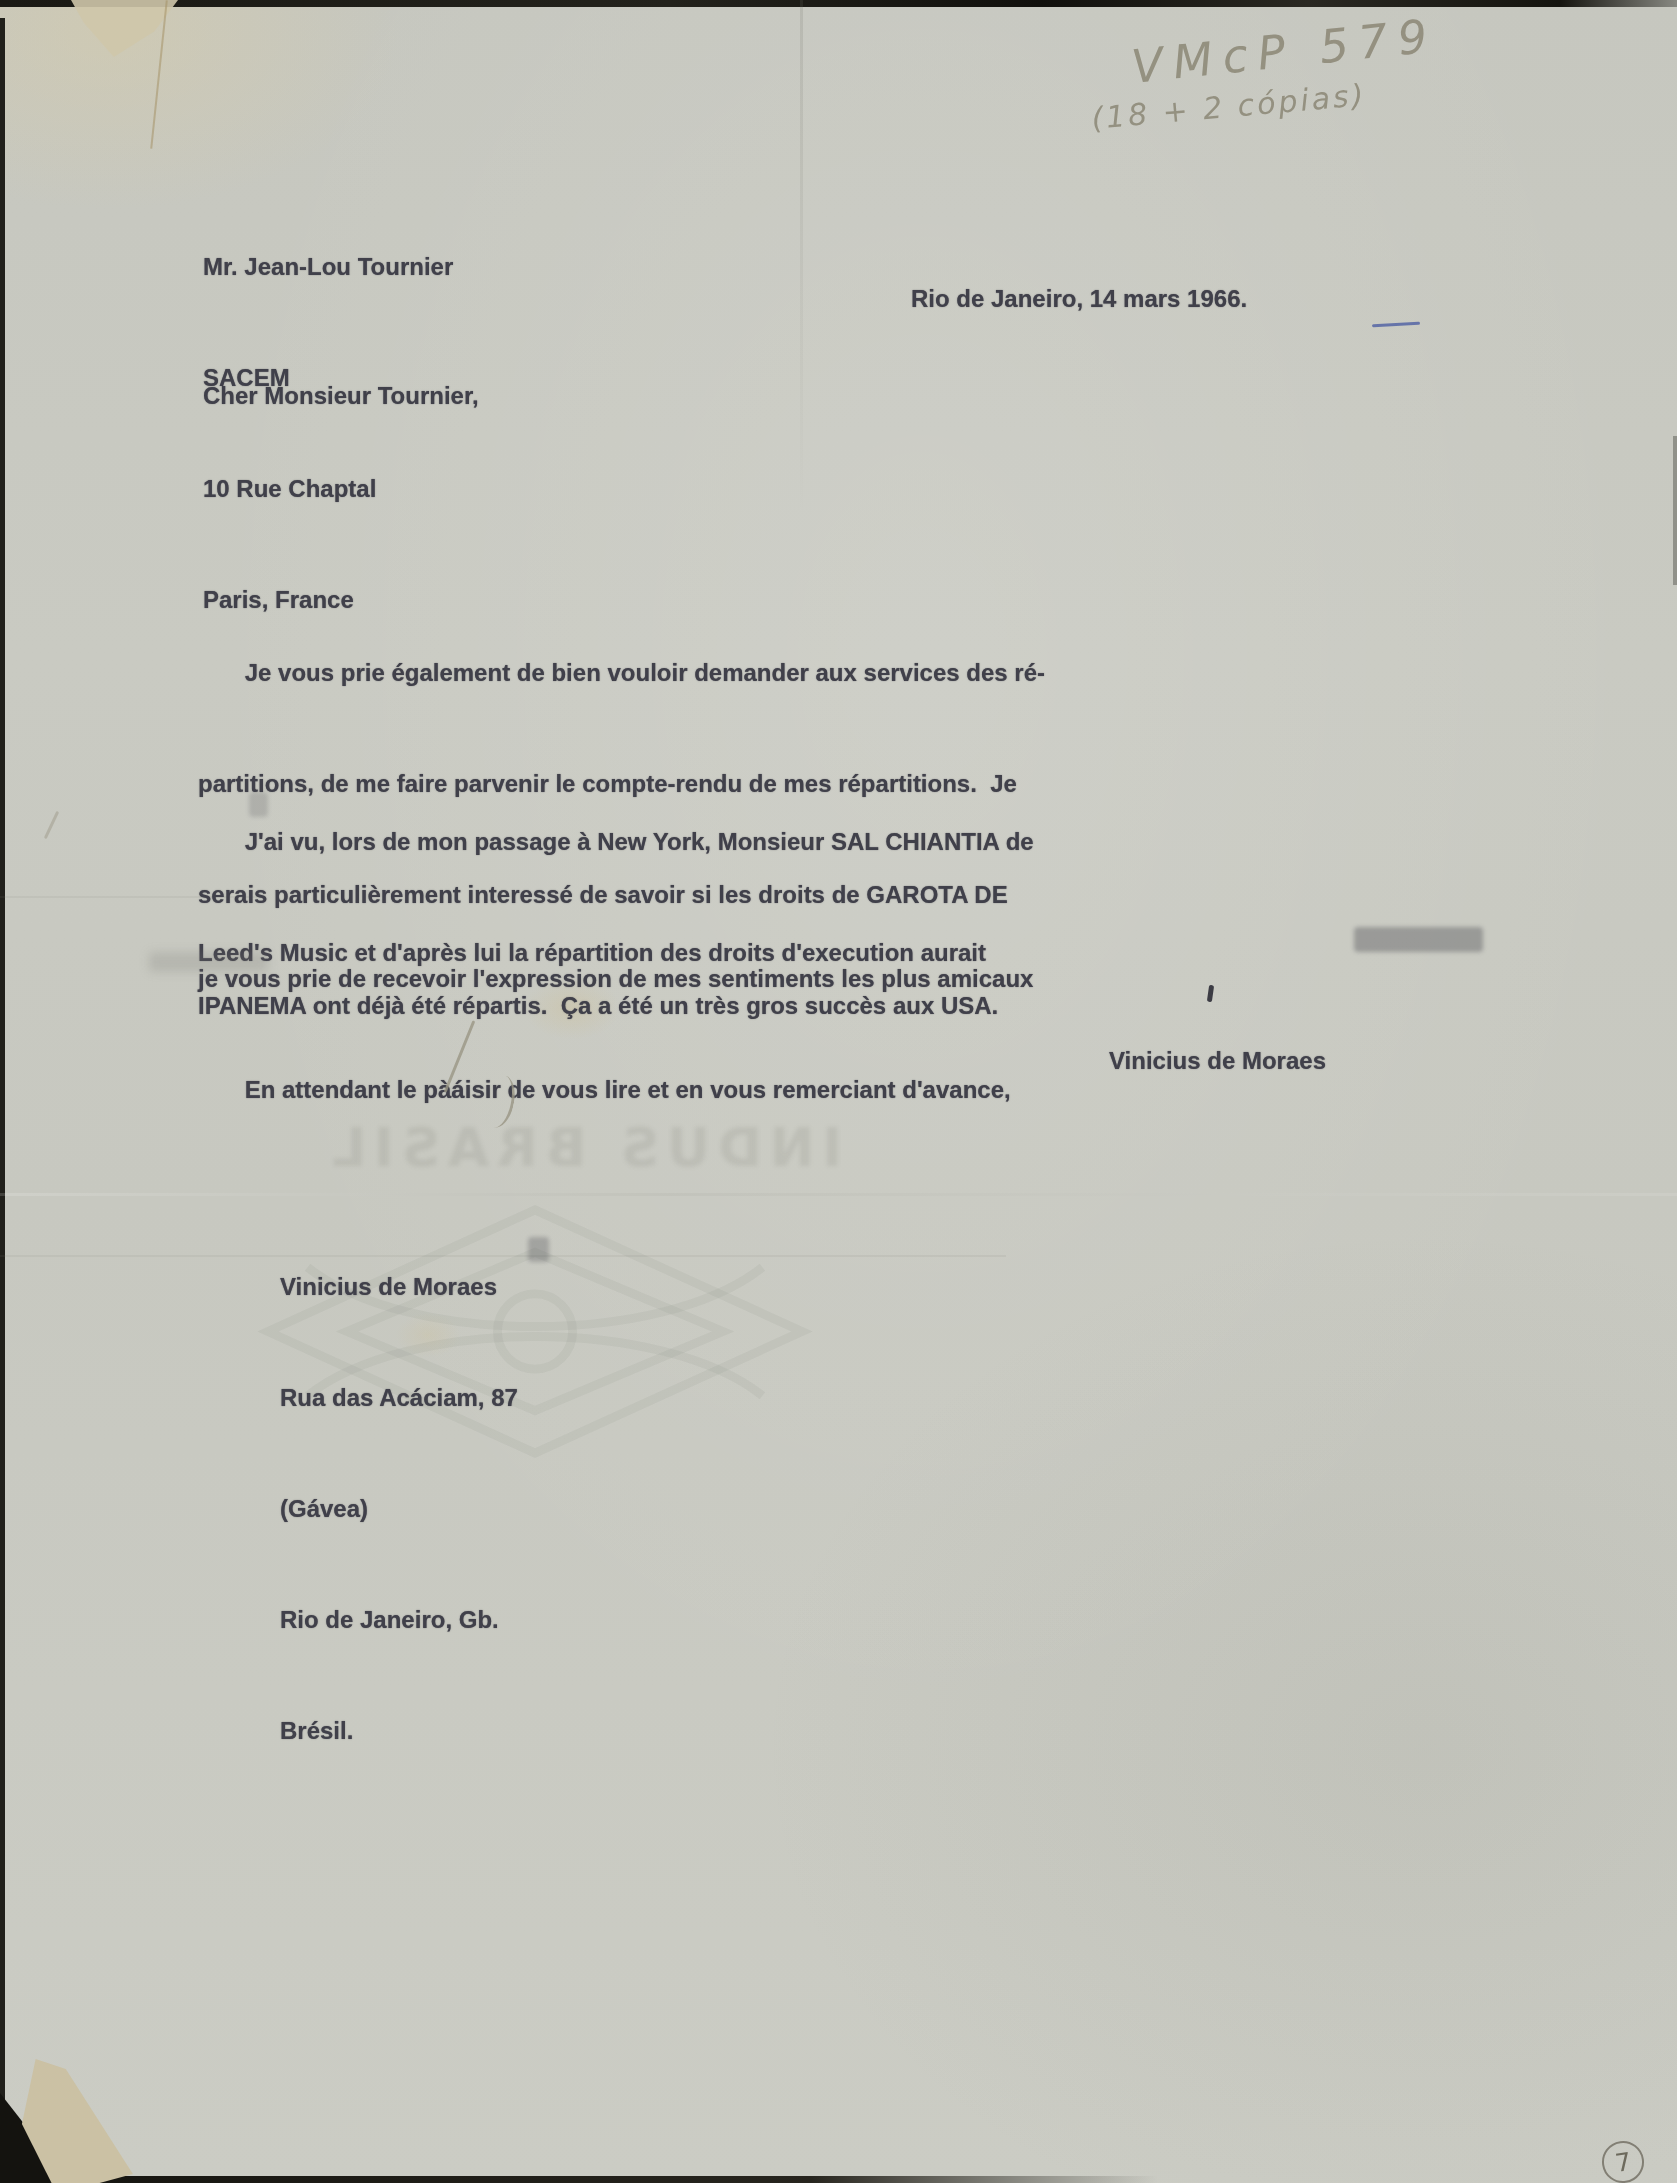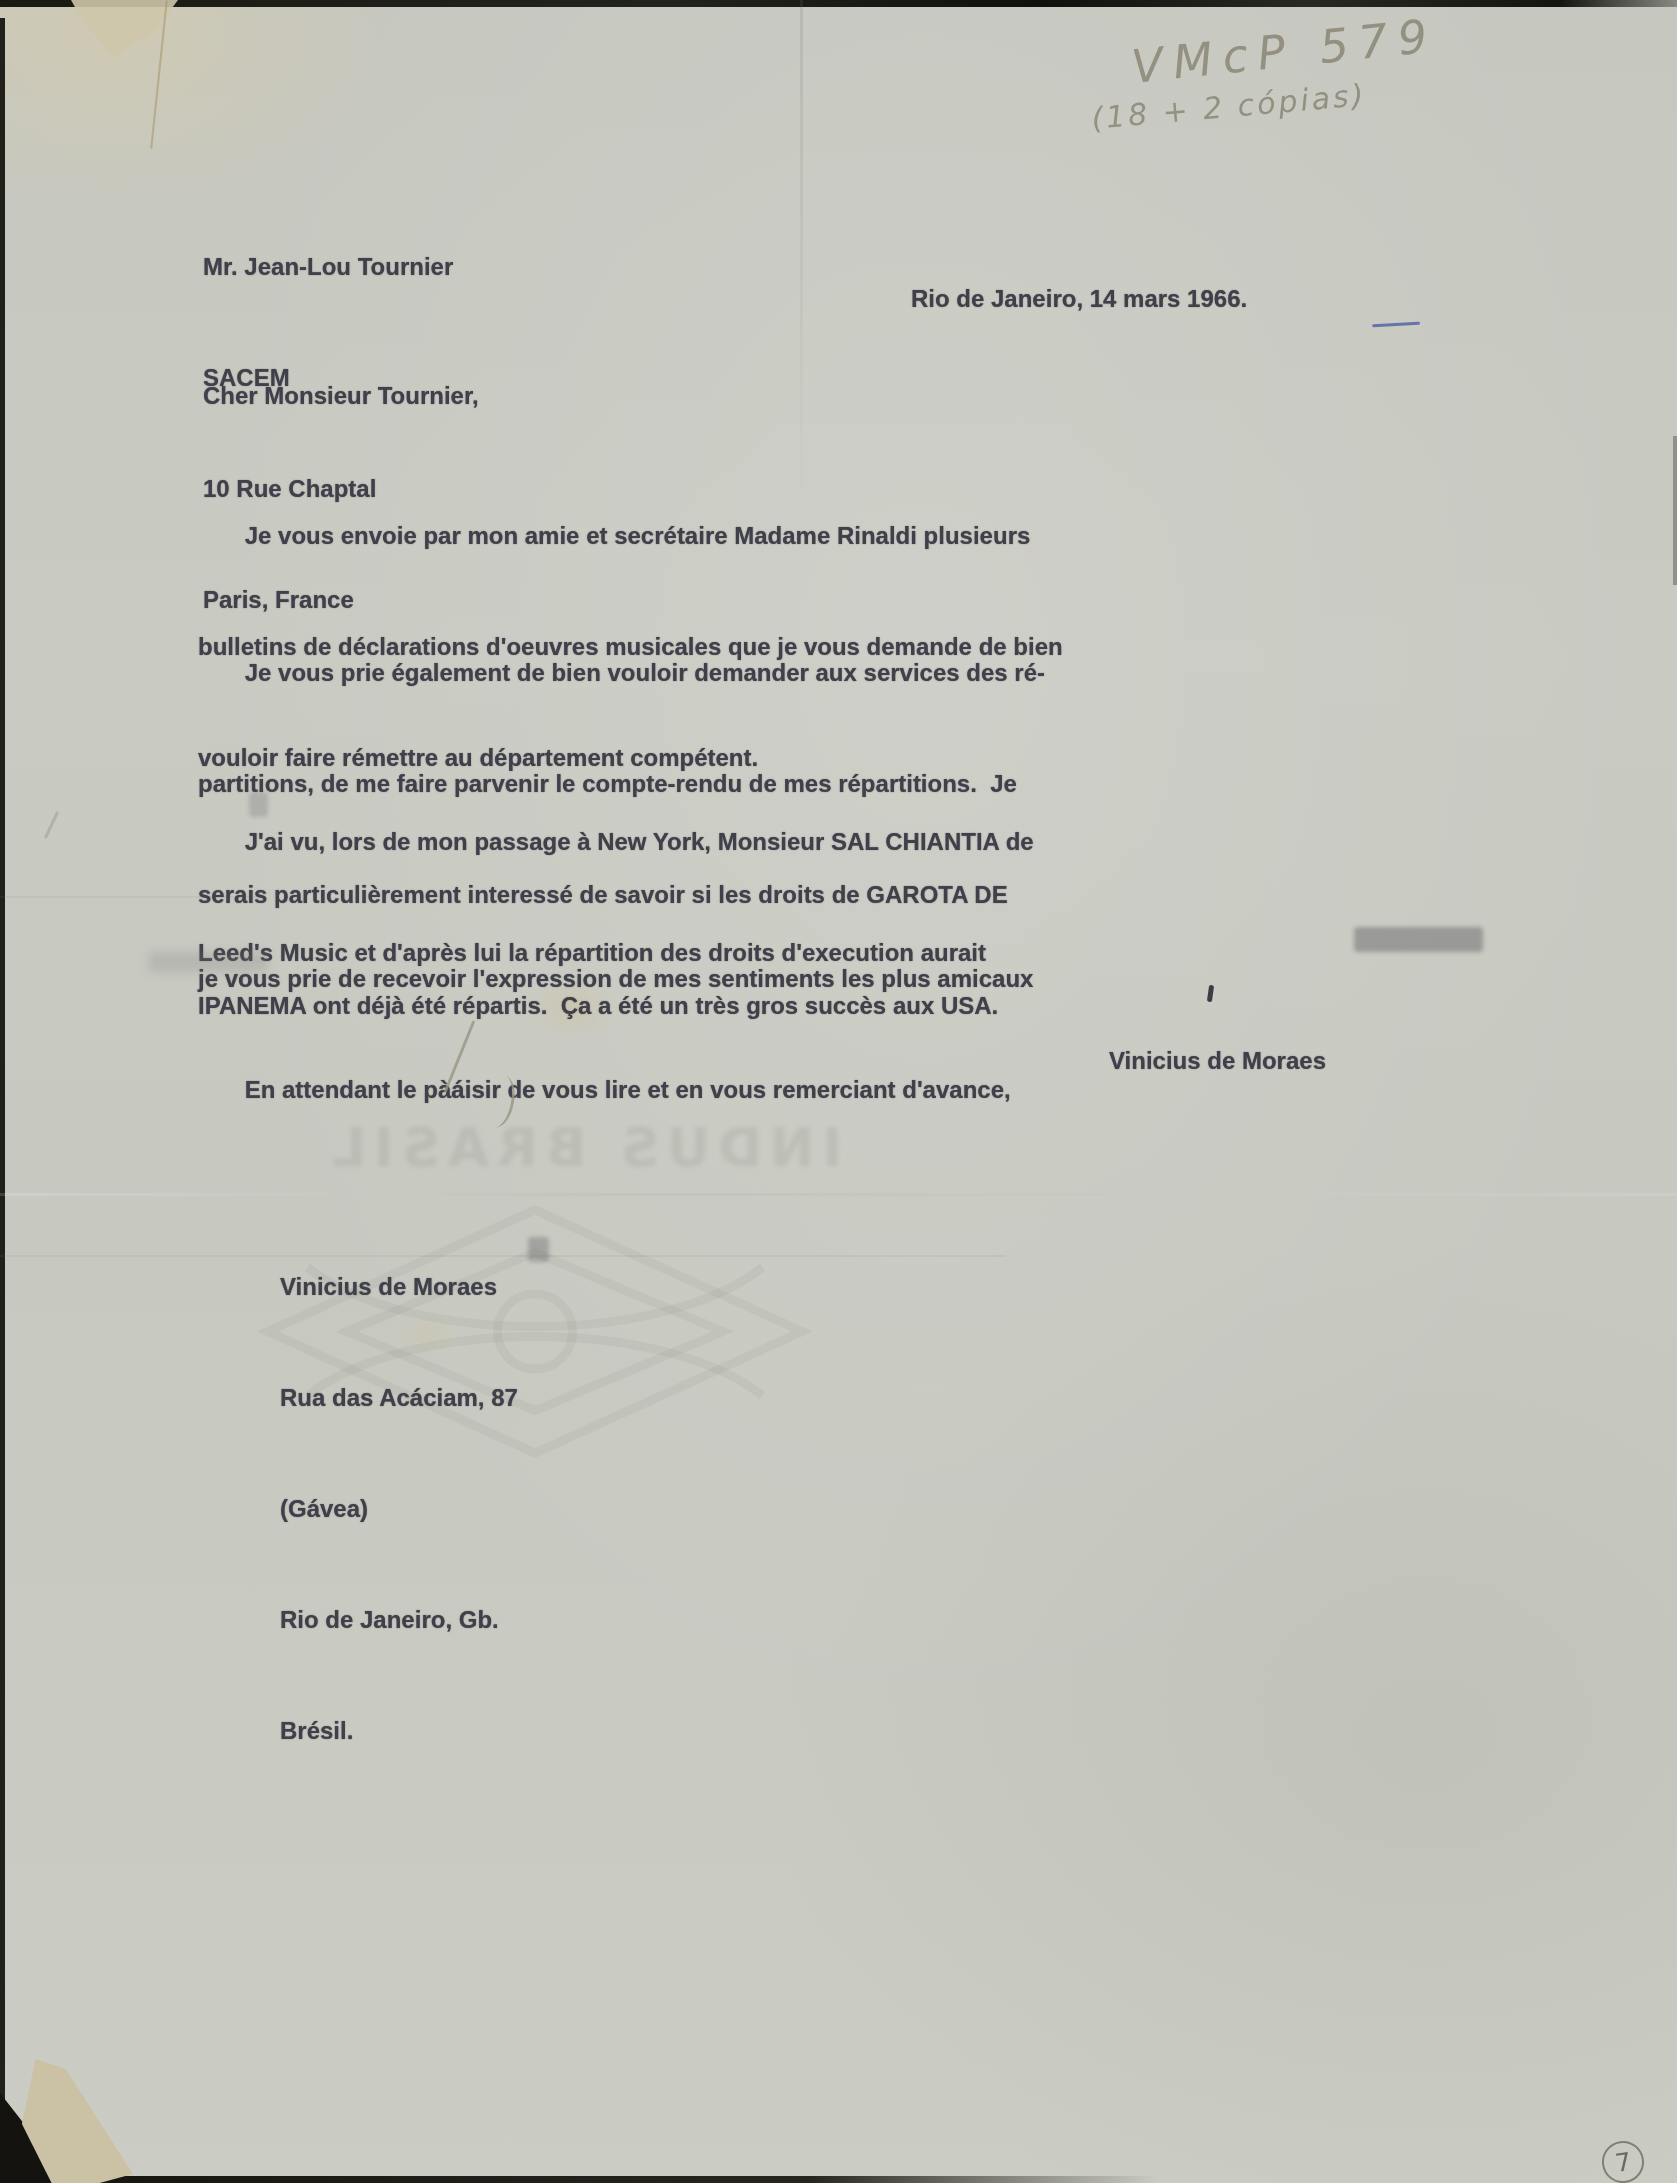--- a/index.html
+++ b/index.html
@@ -121,25 +121,20 @@
     <div>SACEM</div>
     <div>10 Rue Chaptal</div>
     <div>Paris, France</div>
   </div>
 
   <div class="typed dateline">Rio de Janeiro, 14 mars 1966.</div>
   <div class="date-underline"></div>
 
   <div class="typed salutation">Cher Monsieur Tournier,</div>
 
-  <div class="typed p1">
-    <div>       Je vous envoie par mon amie et secrétaire Madame Rinaldi plusieurs</div>
-    <div>bulletins de déclarations d'oeuvres musicales que je vous demande de bien</div>
-    <div>vouloir faire rémettre au département compétent.</div>
-  </div>
   <div class="typed p2">
     <div>       Je vous prie également de bien vouloir demander aux services des ré-</div>
     <div>partitions, de me faire parvenir le compte-rendu de mes répartitions.  Je</div>
     <div>serais particulièrement interessé de savoir si les droits de GAROTA DE</div>
     <div>IPANEMA ont déjà été répartis.  Ça a été un très gros succès aux USA.</div>
   </div>
   <div class="typed p3">
     <div>       J'ai vu, lors de mon passage à New York, Monsieur SAL CHIANTIA de</div>
     <div>Leed's Music et d'après lui la répartition des droits d'execution aurait</div>
   </div>

